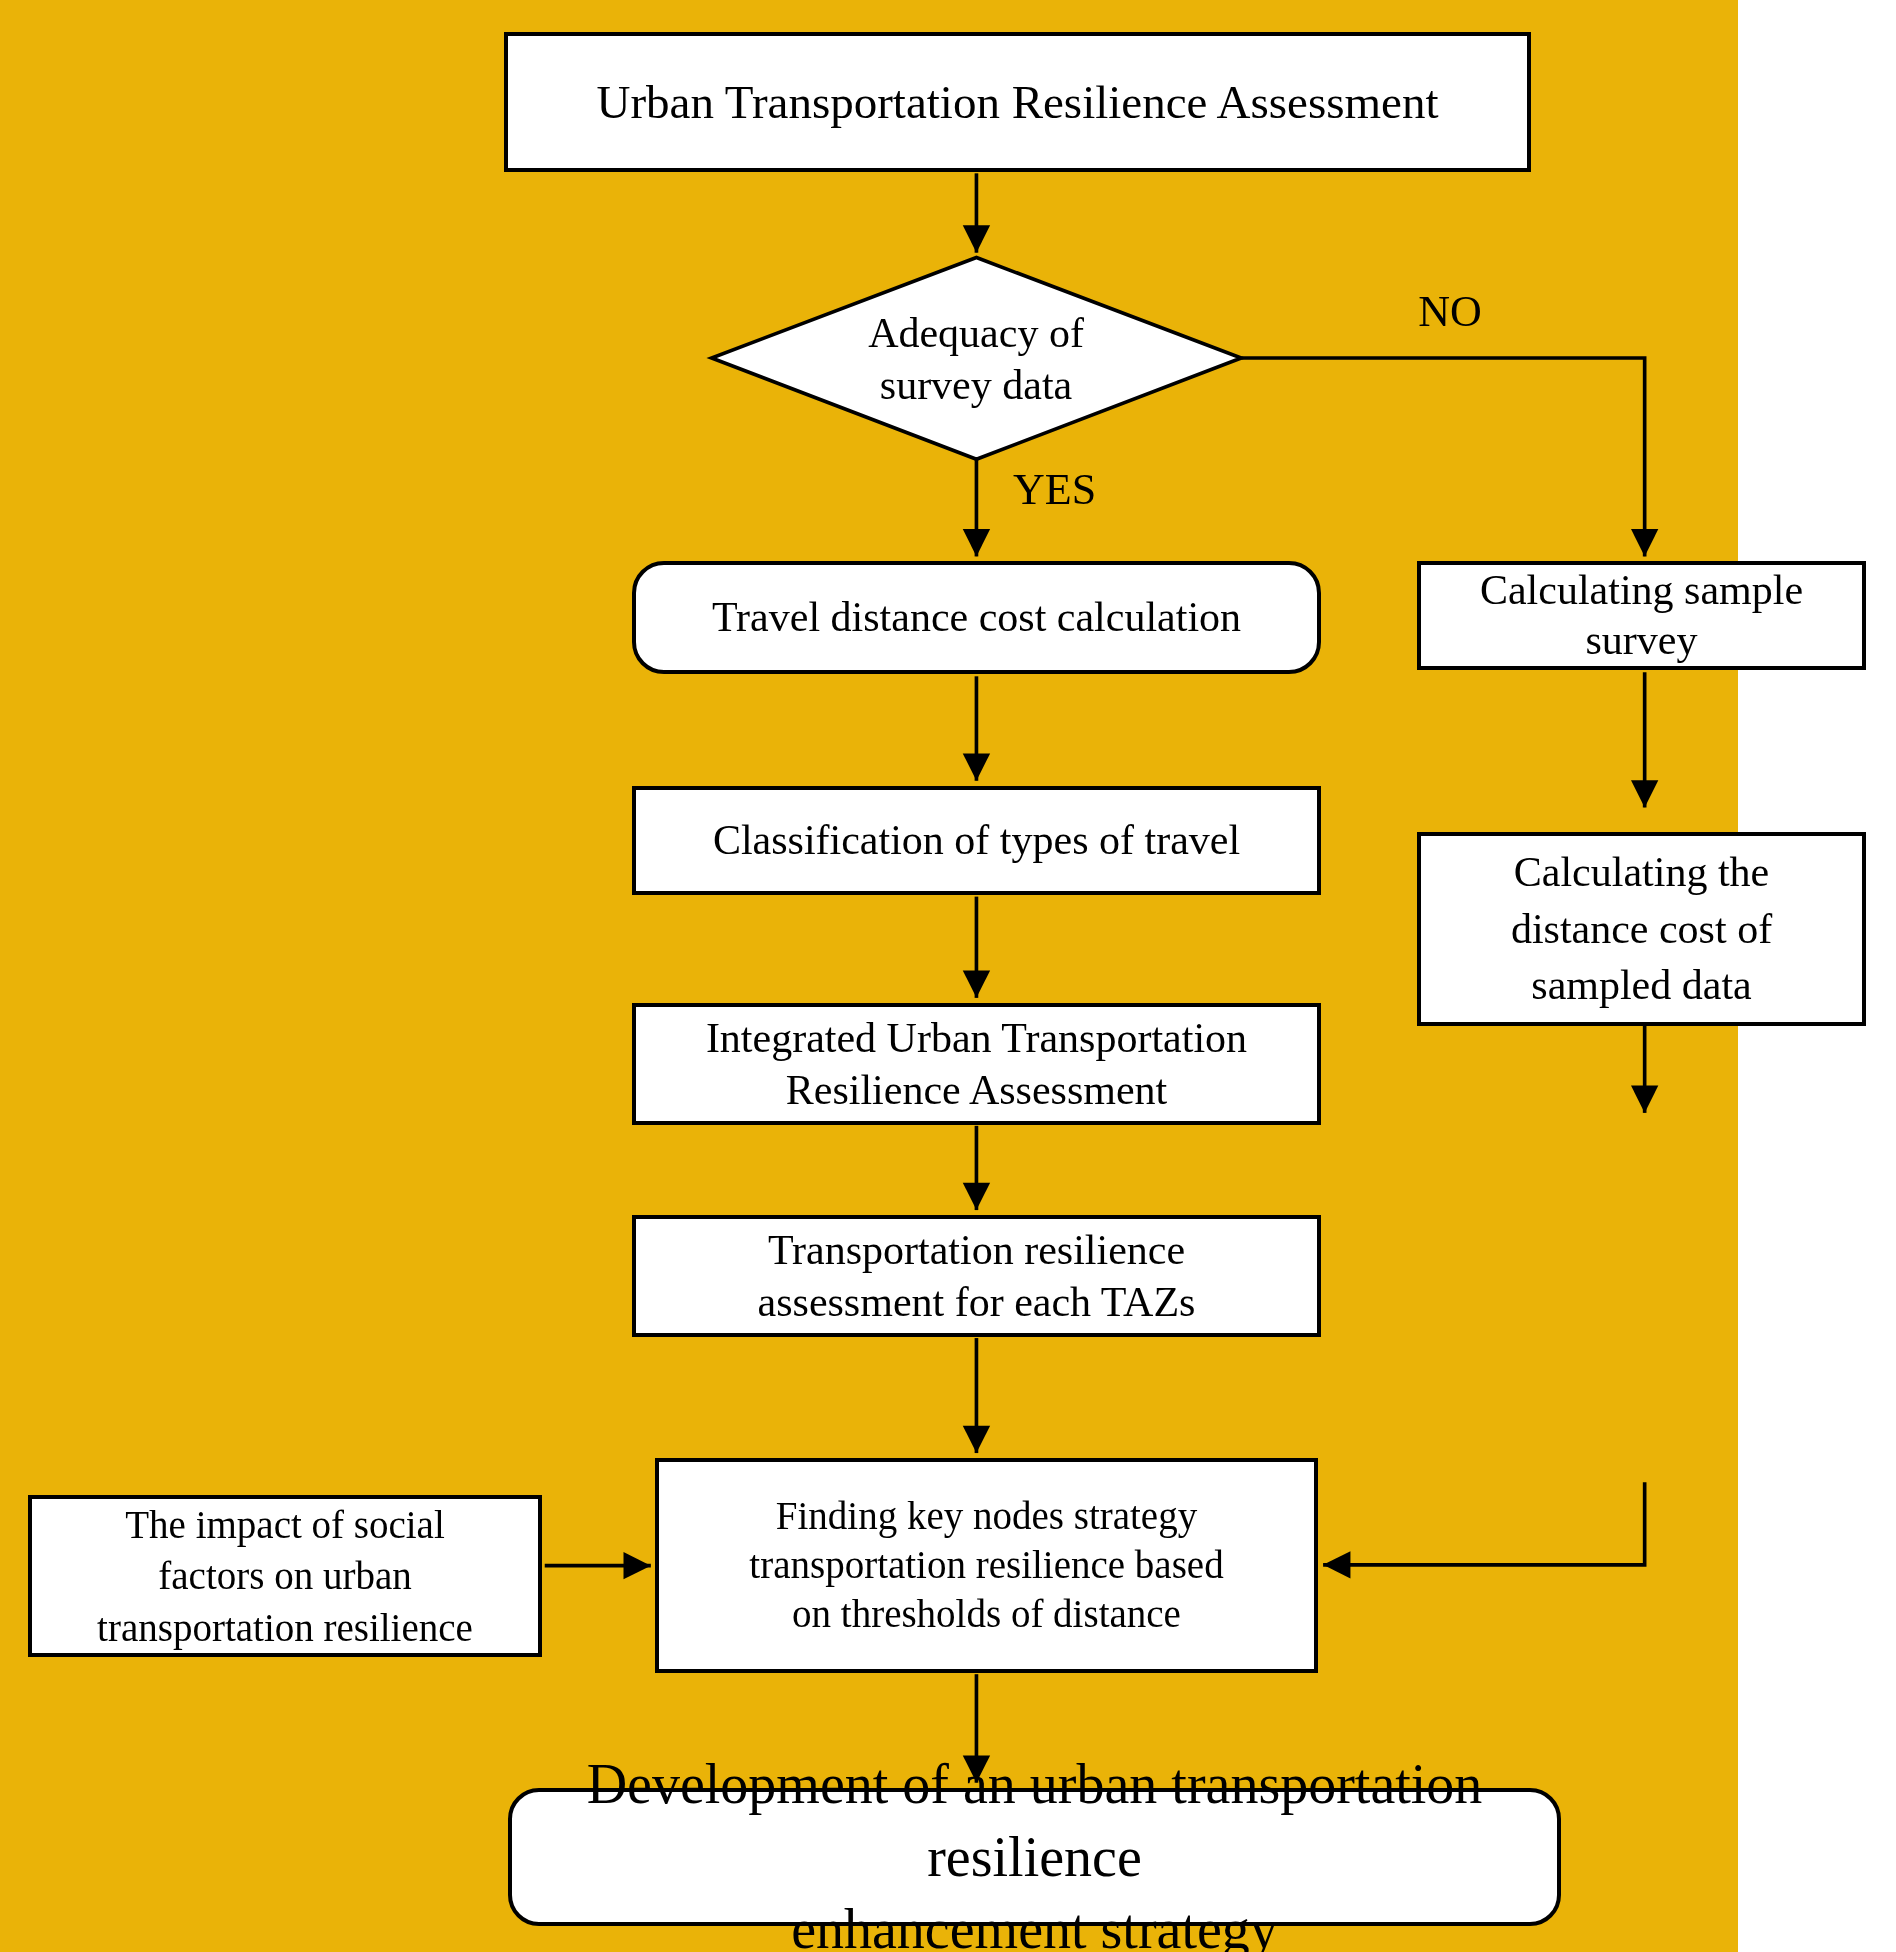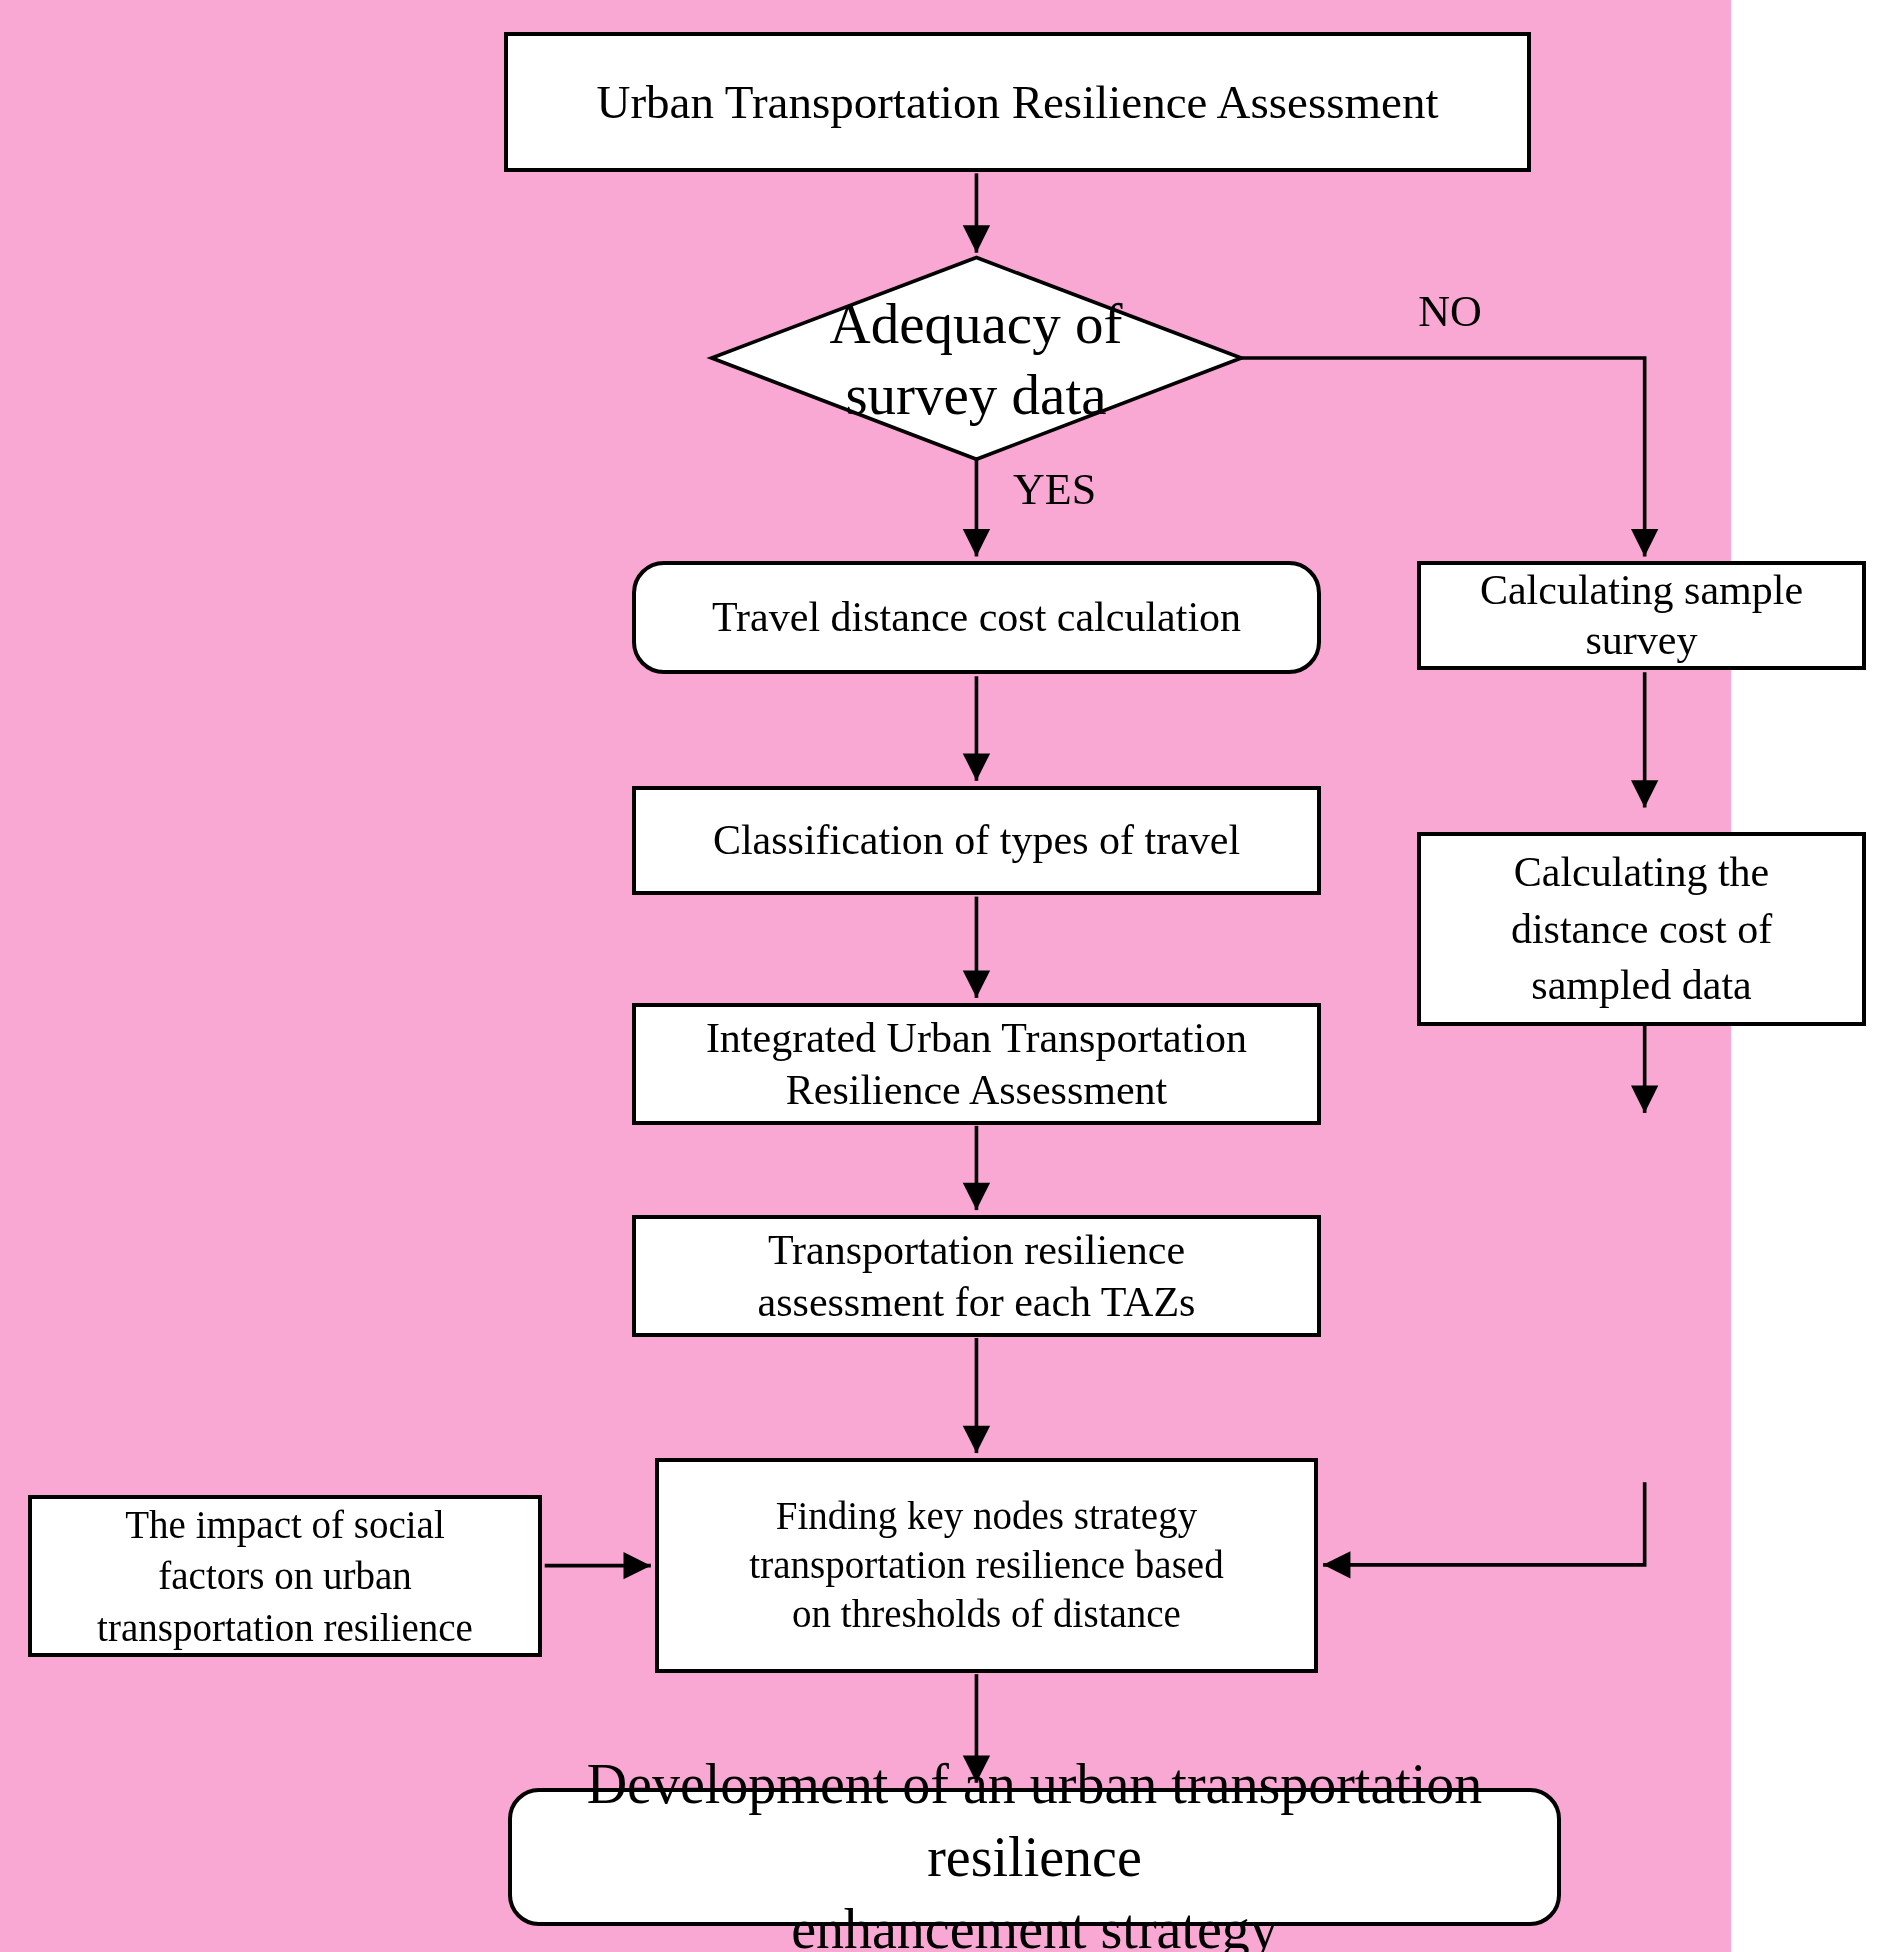--- a/index.html
+++ b/index.html
@@ -1,22 +1,23 @@
 <!DOCTYPE html>
 <html style="font-size:13px"><head>
 <meta charset="utf-8">
 <style>
   html,body{margin:0;padding:0;background:#ffffff;}
   .canvas{
     position:relative;
     width:1731px;
     height:1952px;
-    background:#f9a8d4;
+    background:#eab308;
     font-family:"Liberation Serif","DejaVu Serif",serif;
     color:#000000;
+    padding-left:7px;
   }
   svg.flow{
     position:absolute;left:0;top:0;width:1897px;height:1952px;
   }
   .node{
     position:absolute;
     display:flex;
     align-items:center;
     justify-content:center;
     text-align:center;
@@ -27,21 +28,21 @@
     line-height:1.25;
     font-size:42px;
   }
   .label{
     position:absolute;
     font-size:44px;
     line-height:1;
   }
   
   #n-title        {left:504px;  top:32px;   width:1027px; height:140px; font-size:47px;}
-  #n-decision-text{left:733px;  top:298px;  width:486px;  height:122px; border:none; background:transparent; font-size:57px;}
+  #n-decision-text{left:733px;  top:298px;  width:486px;  height:122px; border:none; background:transparent; font-size:42px;}
   #n-travel       {left:632px;  top:561px;  width:689px;  height:113px;border-radius:32px;}
   #n-classify     {left:632px;  top:786px;  width:689px;  height:109px;}
   #n-integrated   {left:632px;  top:1003px; width:689px;  height:122px;}
   #n-tazs         {left:632px;  top:1215px; width:689px;  height:122px;}
   #n-finding      {left:655px;  top:1458px; width:663px;  height:215px; font-size:39px;}
   #n-preliminary  {left:1417px; top:561px;  width:449px;  height:109px; line-height:1.18;}
   #n-calculating  {left:1417px; top:813px; width:449px;  height:194px; line-height:1.35;margin-top:19px;}
   #n-fitting      {left:1413px; top:1118px; width:446px;  height:363px; line-height:1.3;}
   #n-impact       {left:28px;   top:1495px; width:514px;  height:162px; font-size:39px; line-height:1.32;}
   #n-development  {left:508px;  top:1788px; width:1053px; height:138px; border-radius:31px; font-size:56px; line-height:1.3;}

